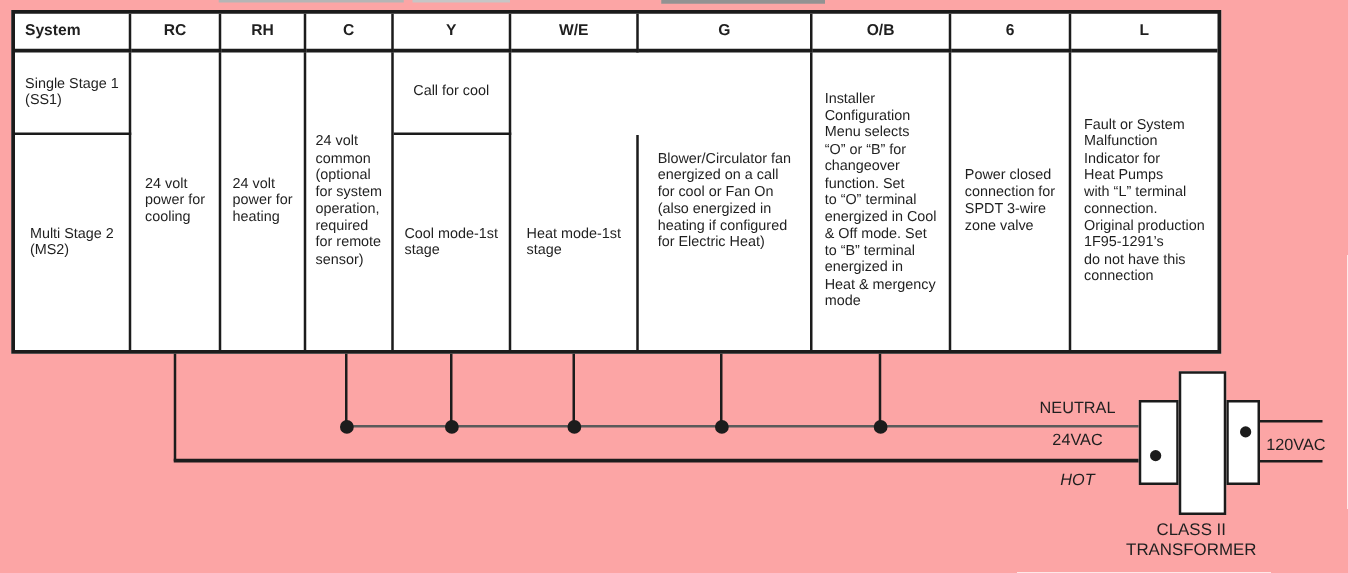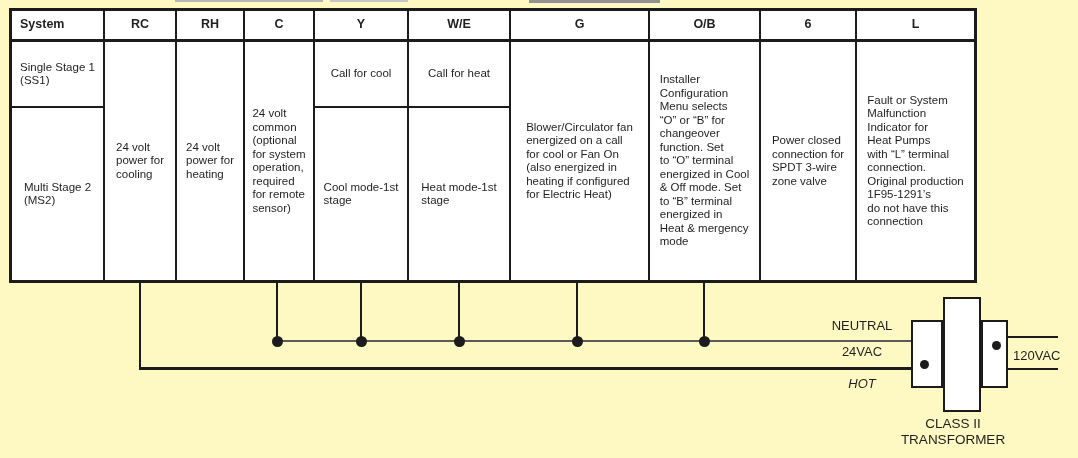--- a/index.html
+++ b/index.html
@@ -1,19 +1,19 @@
 <!DOCTYPE html>
 <html><head>
 <meta charset="utf-8">
 <style>
   html,body{margin:0;padding:0;background:#fff;}
   .stage{
     position:relative;
     width:1078px;height:458px;
-    background:#fef9c3;
+    background:#fca5a5;
     font-family:"Liberation Sans", sans-serif;
     color:#1f1f1f;
     overflow:hidden;
   }
   
   .tbl{
     position:absolute;left:9px;top:8px;
     width:968px;height:275px;
     box-sizing:border-box;
     border:3px solid #1b1b1b;
@@ -90,21 +90,20 @@
 for system
 operation,
 required
 for remote
 sensor)</div>
 
     <div class="cell" style="grid-area:2/5">Call for cool</div>
     <div class="cell lastrow" style="grid-area:3/5">Cool mode-1st
 stage</div>
 
-    <div class="cell" style="grid-area:2/6">Call for heat</div>
     <div class="cell lastrow" style="grid-area:3/6">Heat mode-1st
 stage</div>
 
     <div class="cell lastrow" style="grid-row:2/4;grid-column:7">Blower/Circulator fan
 energized on a call
 for cool or Fan On
 (also energized in
 heating if configured
 for Electric Heat)</div>
     <div class="cell lastrow" style="grid-row:2/4;grid-column:8">Installer

